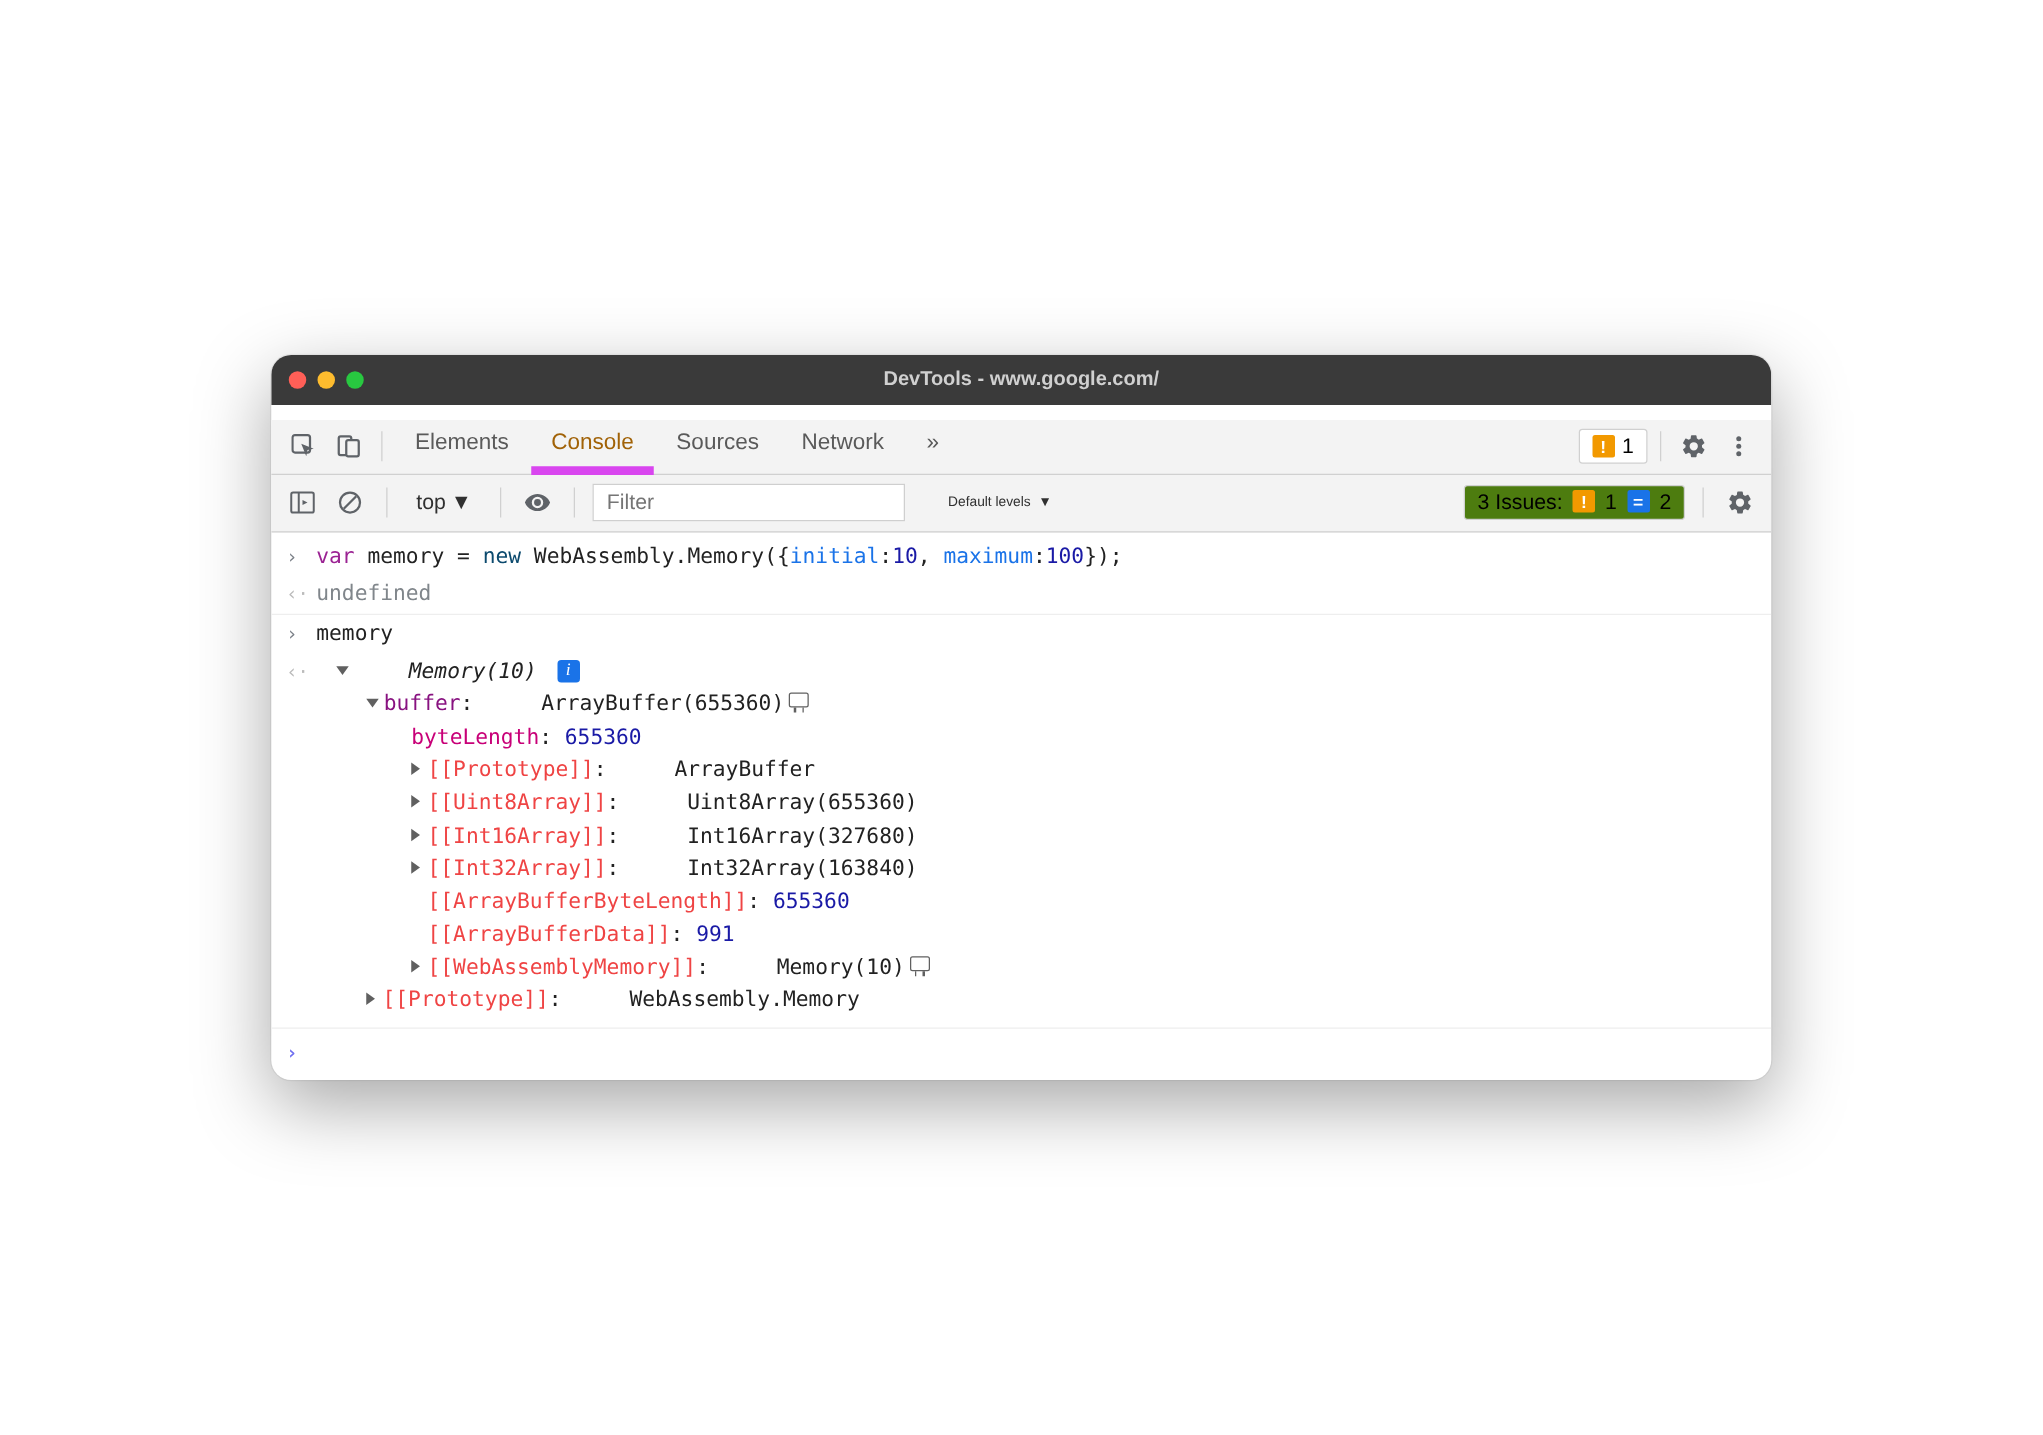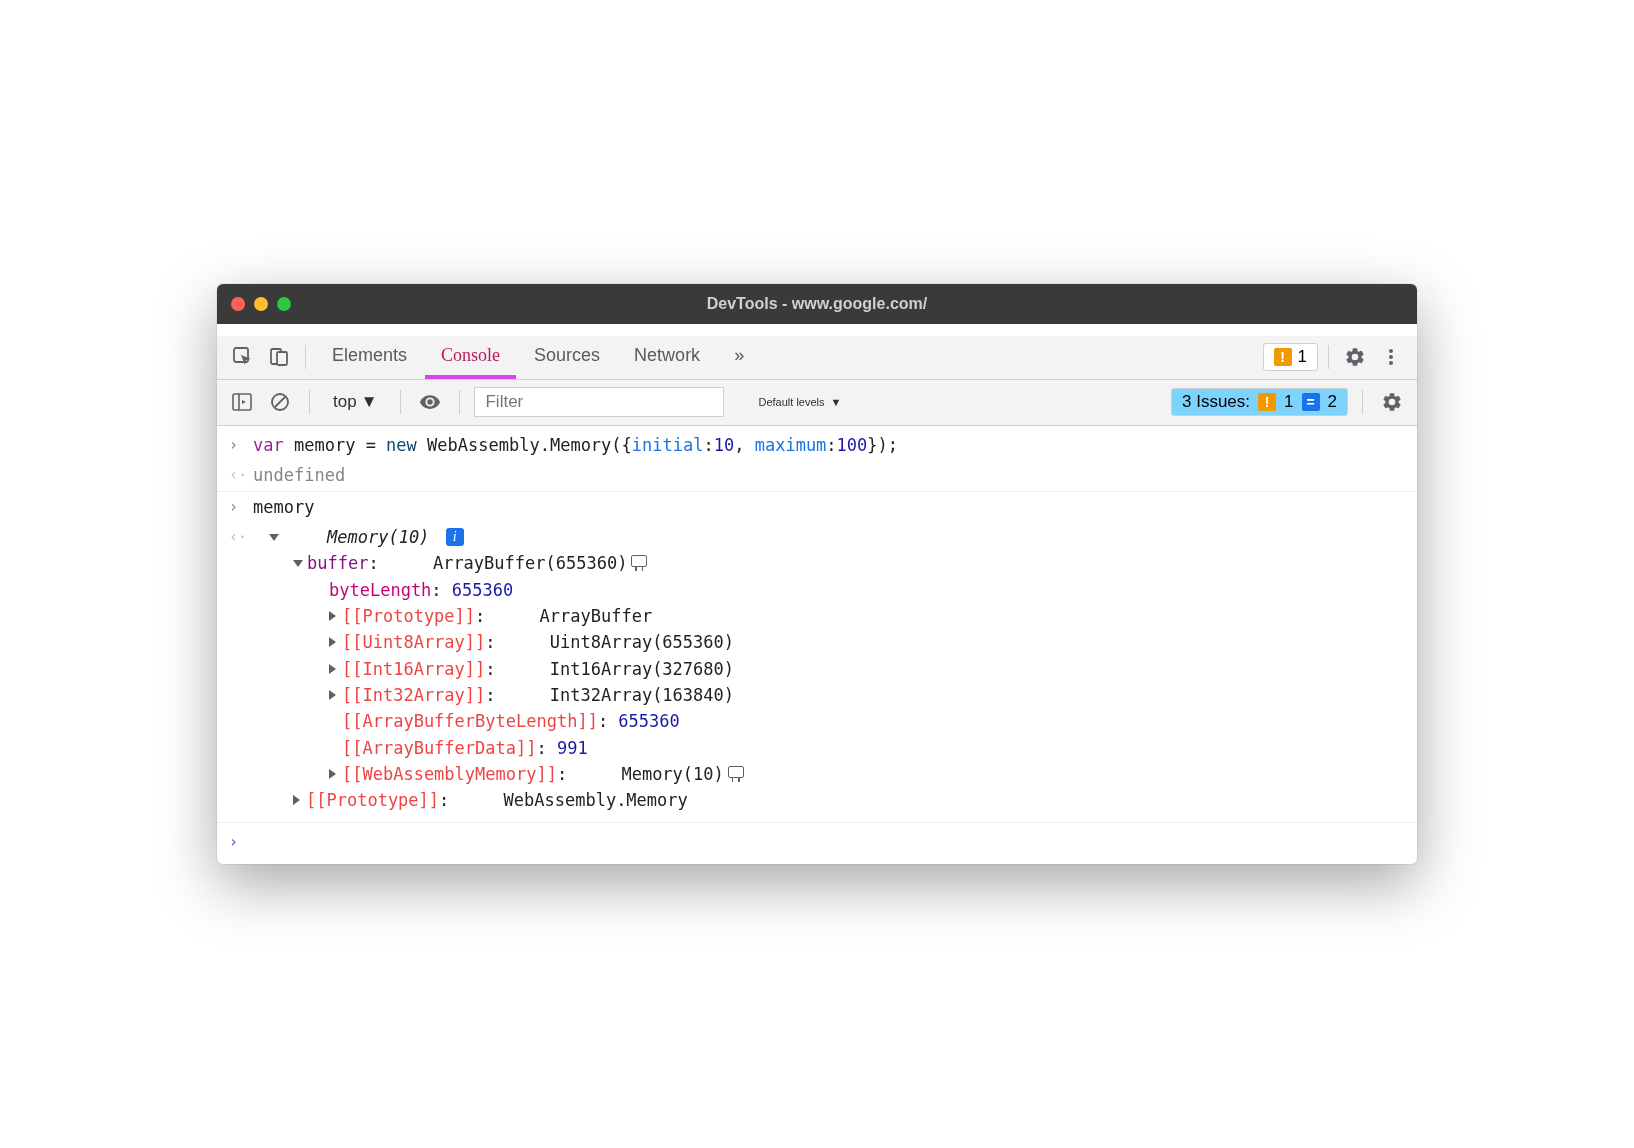--- a/index.html
+++ b/index.html
@@ -7,21 +7,21 @@
     font-family: -apple-system, "Helvetica Neue", Arial, sans-serif;
     background: #ffffff;
     width: 1634px;
     height: 1148px;
     display: flex;
     align-items: center;
     justify-content: center;
   }
   .window {
     width: 1200px;
-    border-radius: 6px;
+    border-radius: 16px;
     overflow: hidden;
     box-shadow: 0 20px 60px rgba(0,0,0,0.35), 0 0 0 1px rgba(0,0,0,0.05);
     background: #fff;
     display: flex;
     flex-direction: column;
   }
   
   .titlebar {
     background: #3a3a3a;
     height: 40px;
@@ -66,23 +66,22 @@
   .divider-v { width: 1px; height: 24px; background: #d0d0d0; margin: 0 6px; }
   .tabs { display: flex; gap: 2px; }
   .tab {
     padding: 10px 16px 9px;
     font-size: 18px;
     color: #5a5a5a;
     cursor: pointer;
     border-bottom: 3px solid transparent;
   }
   .tab.active {
-    color: #be185d;
-    border-bottom: 4px solid #d946ef;
-    font-family: Liberation Serif, serif;
+    color: #a16207;
+    border-bottom: 8px solid #d946ef;
   }
   .spacer { flex: 1; }
   .warn-badge {
     display: flex; align-items: center; gap: 6px;
     border: 1px solid #d0d0d0;
     border-radius: 3px;
     background: #fff;
     padding: 3px 10px;
     font-size: 17px;
     cursor: pointer;
@@ -116,22 +115,22 @@
     background: #fff;
     font-size: 17px;
     padding: 0 10px;
     color: #666;
   }
   .levels {
     display:flex;align-items:center;gap:6px;
     font-size:11px;color:#303030;cursor:pointer;padding:3px 8px;
   }
   .issues-badge {
-    display:flex;align-items:center;gap:8px;
-    border:1px solid #d0d0d0;border-radius:3px;background:#7dd3fc;
+    display:flex;gap:8px;
+    border:1px solid #d0d0d0;border-radius:3px;background:#4d7c0f;
     padding:3px 10px;font-size:17px;cursor:pointer;
   }
   .blue-icon-sq {
     width:18px;height:18px;background:#1a73e8;border-radius:2px;
     color:#fff;font-size:14px;font-weight:bold;
     display:flex;align-items:center;justify-content:center;
   }
 
   
   .console {

